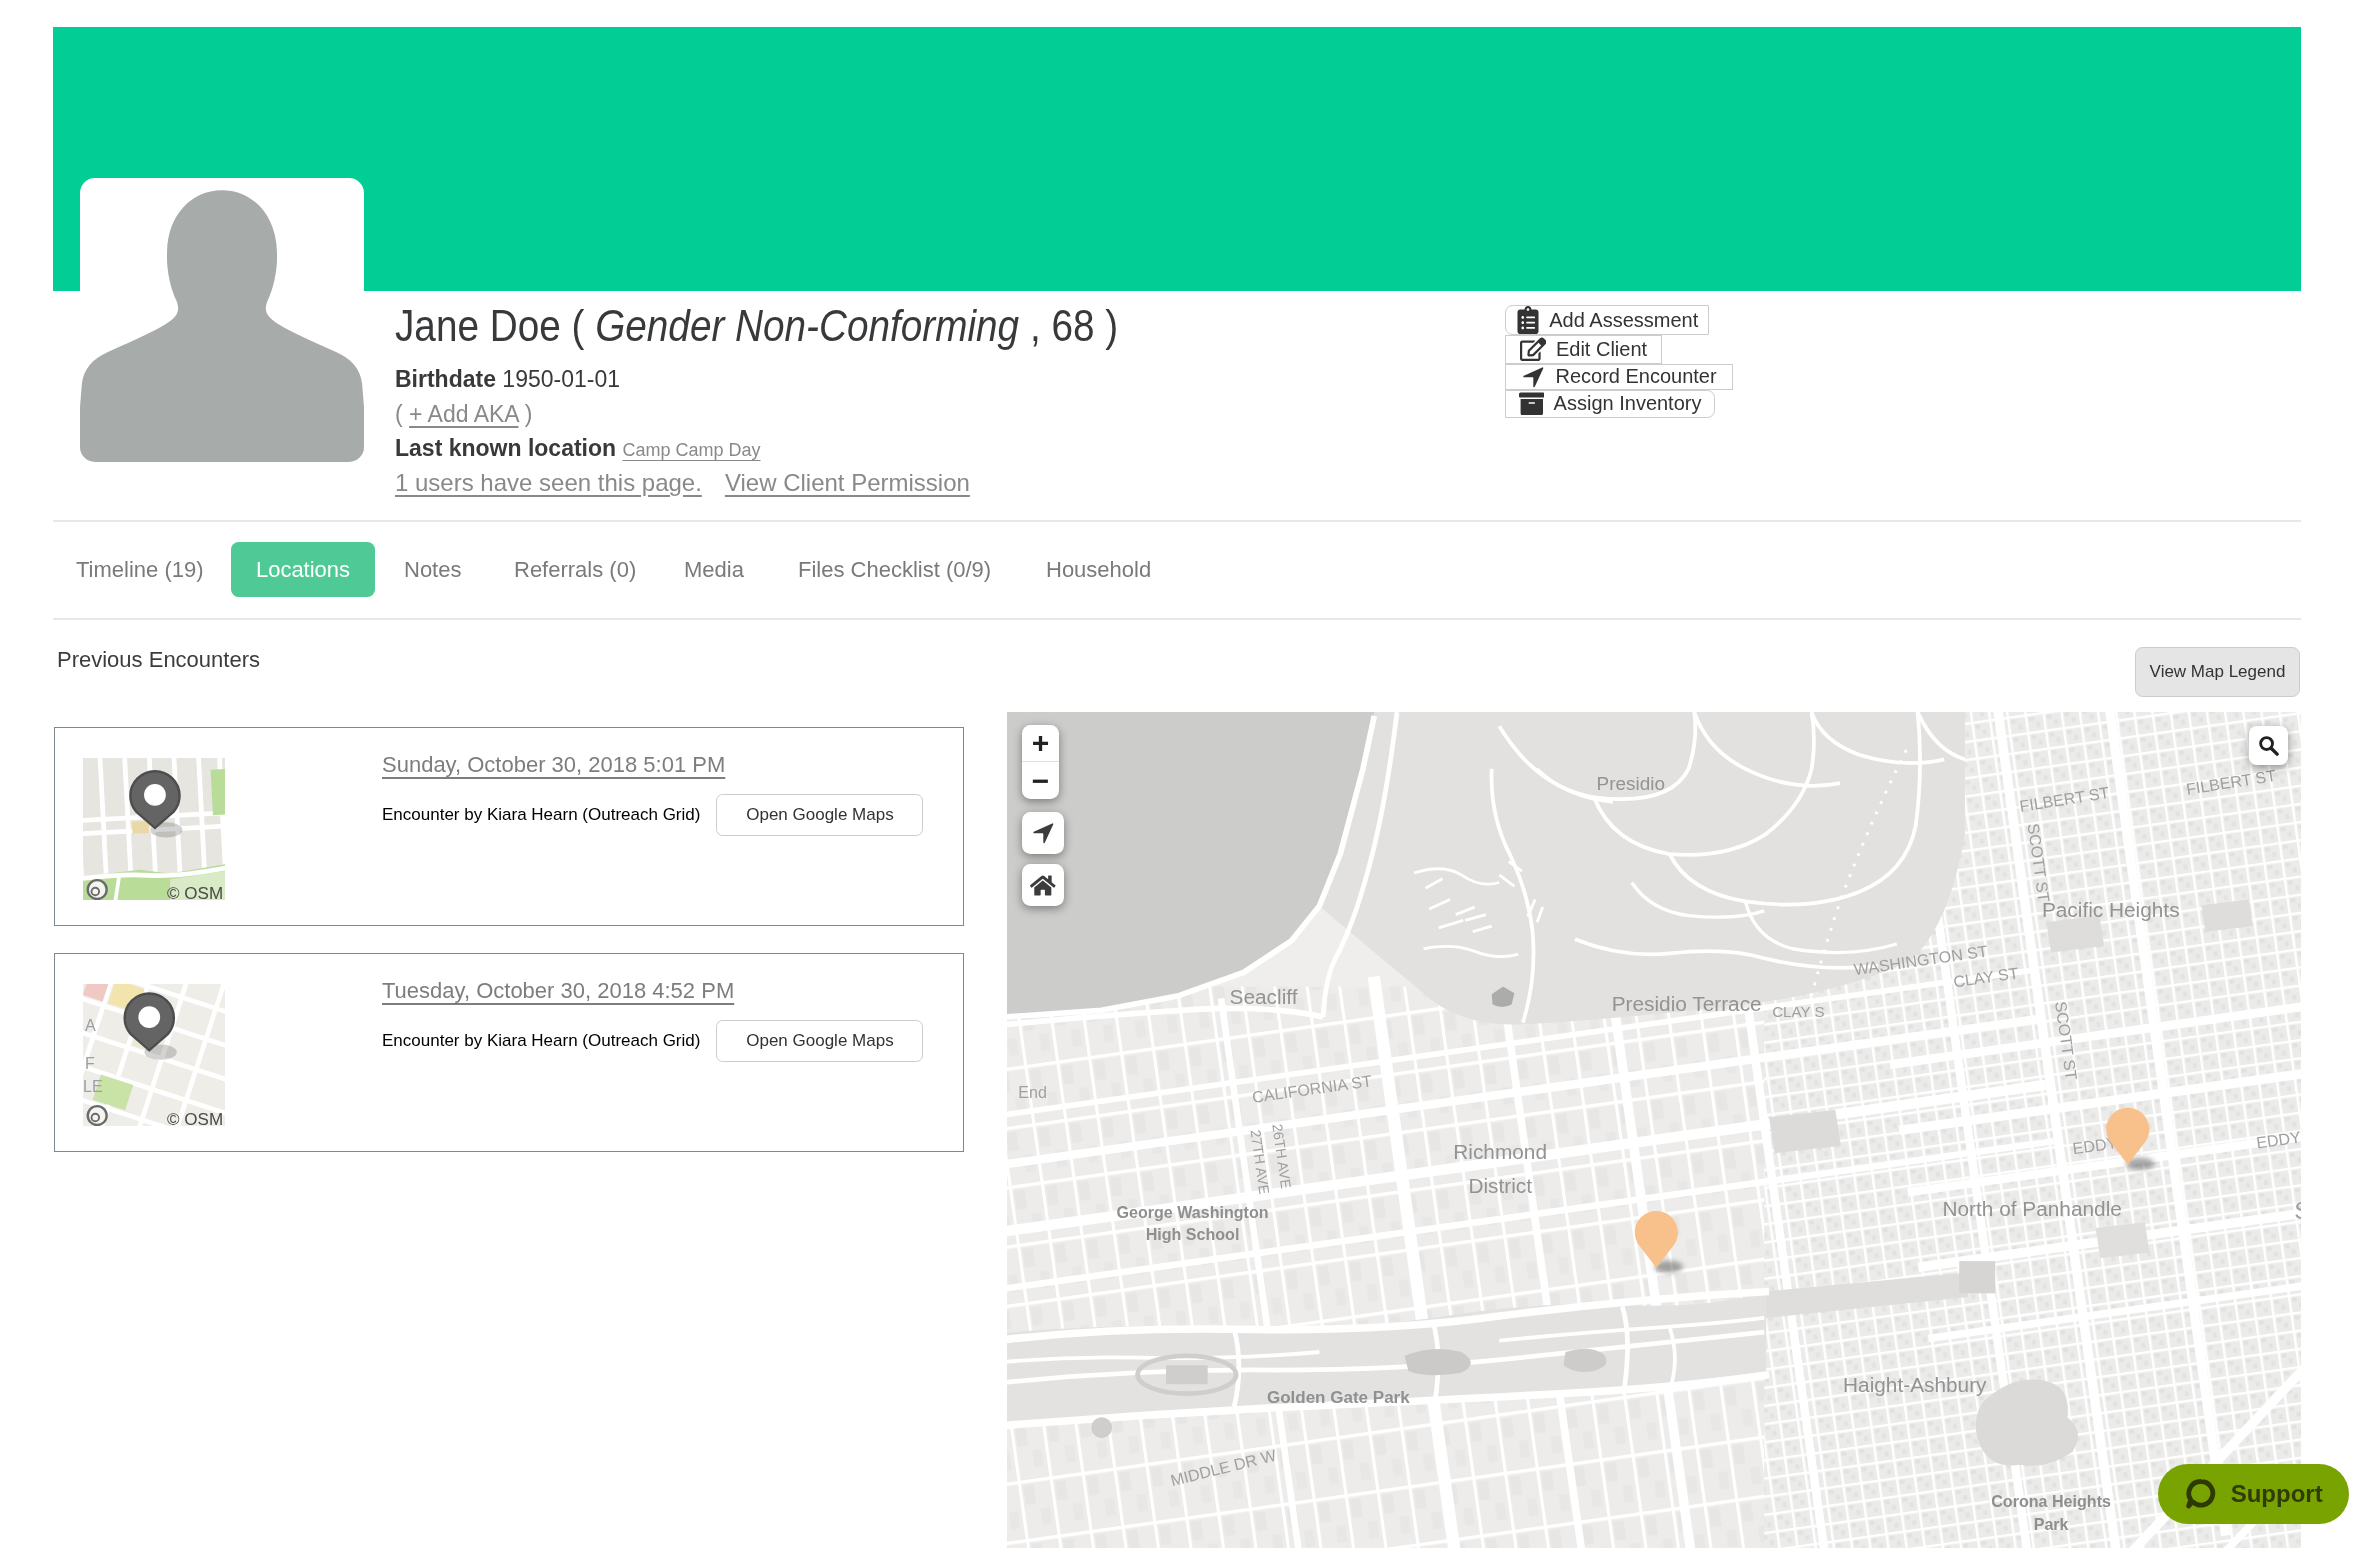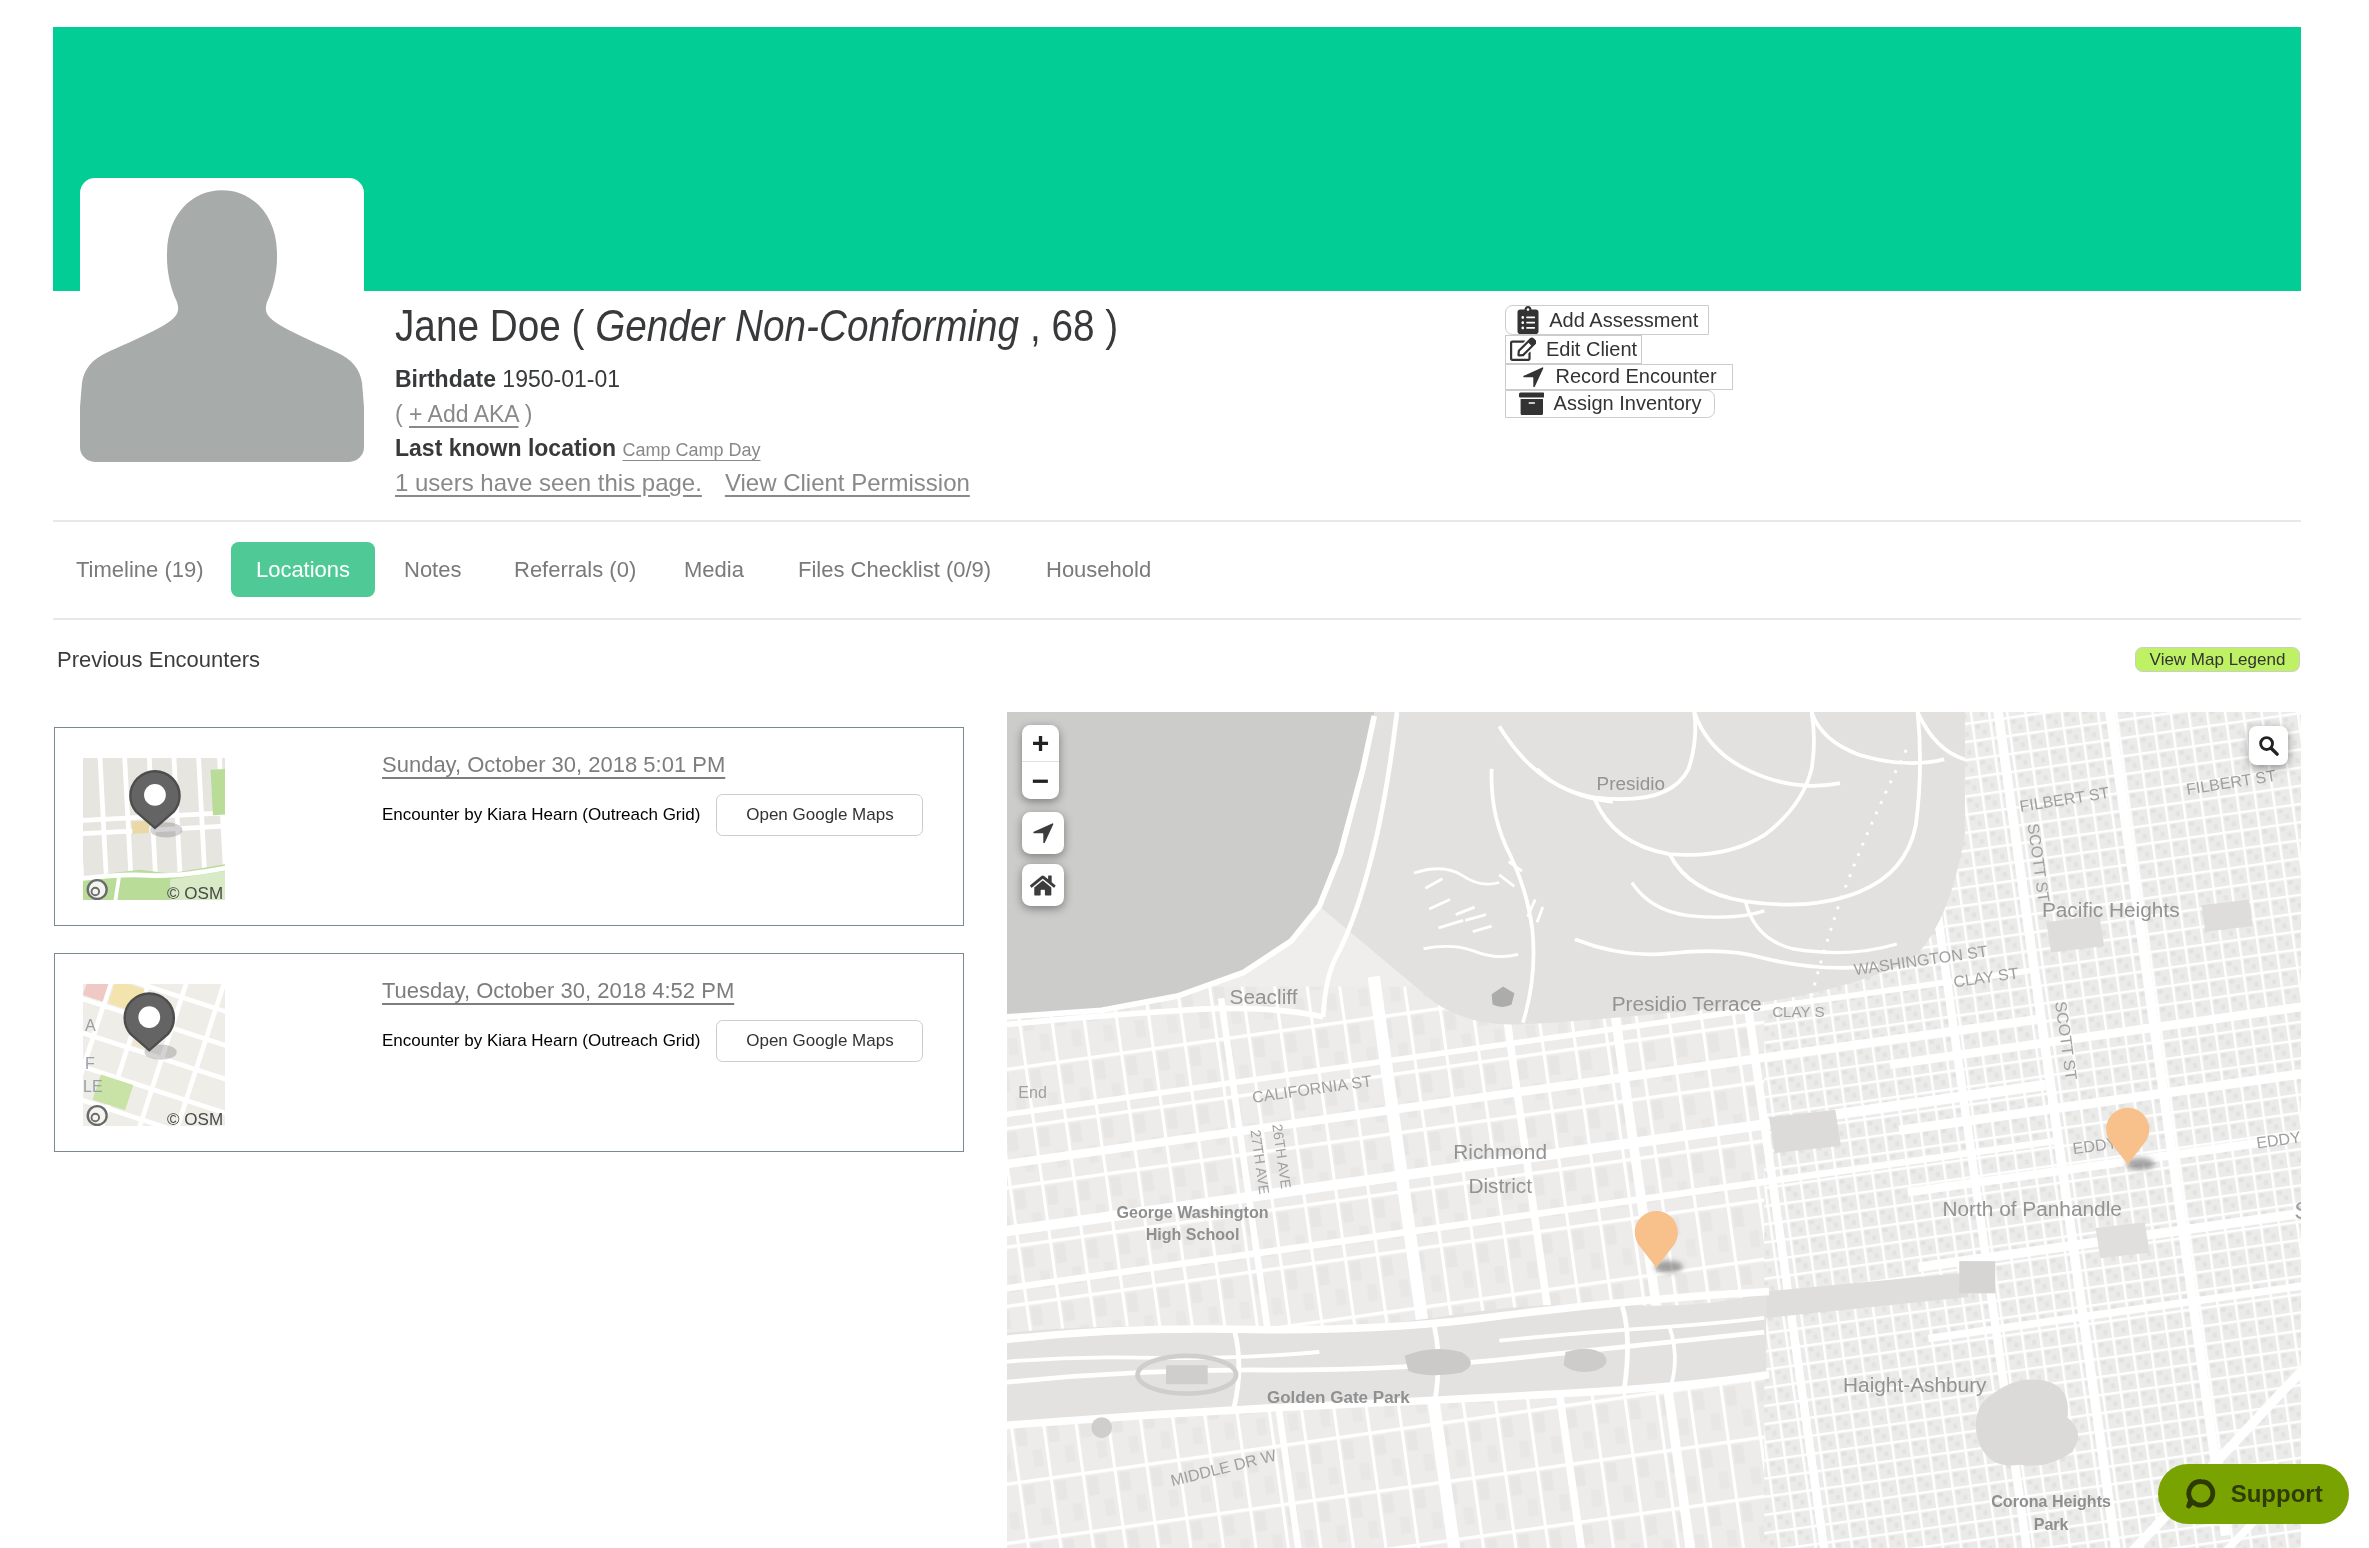--- a/index.html
+++ b/index.html
@@ -13,21 +13,21 @@
 a.glink { color:#898989; text-decoration:underline; text-underline-offset:3.8px; }
 .btngroup { left:1505px; top:305px; height:51px; display:flex; font-size:20px; color:#333;flex-direction:column; }
 .btngroup .b { border:1.9px solid #ccc; border-left-width:0.9px; border-right-width:0.9px; display:flex; align-items:center; justify-content:center; gap:9.5px; background:#fff; white-space:nowrap; }
 .btngroup .b:first-child { border-left-width:1.9px; border-radius:7.6px 0 0 7.6px; }
 .btngroup .b:last-child { border-right-width:1.9px; border-radius:0 7.6px 7.6px 0; }
 .hr1 { left:53px; top:520px; width:2248px; height:1.9px; background:#e8e8e8; }
 .hr2 { left:53px; top:618px; width:2248px; height:1.9px; background:#e8e8e8; }
 .tab { position:absolute; top:542px; height:55px; font-size:22px; color:#7a7a7a; display:flex; align-items:center; }
 .tabpill { position:absolute; top:542px; left:231px; width:144px; height:55px; background:#4fca96; color:#fff; border-radius:7.6px; font-size:22px; display:flex; align-items:center; justify-content:center; }
 .ph { left:57px; top:647px; font-size:22px; color:#3c3c3c; }
-.legendbtn { left:2135px; top:647px; width:165px; height:25px; border:1.9px solid #ccc; border-radius:7.6px; font-size:17px; color:#333; display:flex; align-items:center; justify-content:center; background:#bef264; }
+.legendbtn { left:2135px; top:647px; width:165px; height:50px; border:1.9px solid #ccc; border-radius:7.6px; font-size:17px; color:#333; display:flex; align-items:center; justify-content:center; background:#e5e5e5; }
 .card { left:54px; width:910px; border:1.9px solid #7b8991; background:#fff; }
 .card1 { top:727px; height:199px; }
 .card2 { top:953px; height:199px; }
 .thumb { position:absolute; left:28px; top:30px; width:142px; height:173px; overflow:hidden; }
 .cinfo { position:absolute; left:327px; top:23px; }
 .datelink { display:block; line-height:28px; font-size:22px; color:#7d7d7d; text-decoration:underline; text-underline-offset:4.7px; }
 .encrow { margin-top:15px; display:flex; align-items:center; }
 .encby { font-size:17px; color:#000000; white-space:nowrap; }
 .gmbtn { border:1.9px solid #ccc; border-radius:6.6px; font-size:17px; color:#333; background:#fff; white-space:nowrap; width:207px; height:42px; display:flex; align-items:center; justify-content:center; margin-left:16px; }
 .map { left:1007px; top:712px; width:1294px; height:837px; overflow:hidden; background:#efeeed; }
@@ -52,21 +52,21 @@
 </div>
 <div class="abs title">Jane Doe ( <span class="it">Gender Non-Conforming</span> , 68 )</div>
 <div class="abs meta" style="top:362px;"><b>Birthdate</b> 1950-01-01</div>
 <div class="abs meta" style="top:397px; color:#898989;">( <a class="glink">+ Add AKA</a> )</div>
 <div class="abs meta" style="top:431px;"><b>Last known location</b> <a class="glink" style="font-size:18px;">Camp Camp Day</a></div>
 <div class="abs meta" style="top:466px; font-size:24px;"><a class="glink">1 users have seen this page.</a><span style="display:inline-block;width:23px;"></span><a class="glink">View Client Permission</a></div>
 <div class="abs btngroup">
 <div class="b" style="width:204px;"><svg class="ic" width="24" height="28" viewBox="0 0 384 512">
         <path fill="#333" d="M336 64h-80c0-35.3-28.7-64-64-64s-64 28.7-64 64H48C21.5 64 0 85.5 0 112v352c0 26.5 21.5 48 48 48h288c26.5 0 48-21.5 48-48V112c0-26.5-21.5-48-48-48zM96 424c-13.3 0-24-10.7-24-24s10.7-24 24-24 24 10.7 24 24-10.7 24-24 24zm0-96c-13.3 0-24-10.7-24-24s10.7-24 24-24 24 10.7 24 24-10.7 24-24 24zm0-96c-13.3 0-24-10.7-24-24s10.7-24 24-24 24 10.7 24 24-10.7 24-24 24zm96-192c13.3 0 24 10.7 24 24s-10.7 24-24 24-24-10.7-24-24 10.7-24 24-24zm128 368c0 4.4-3.6 8-8 8H168c-4.4 0-8-3.6-8-8v-16c0-4.4 3.6-8 8-8h144c4.4 0 8 3.6 8 8v16zm0-96c0 4.4-3.6 8-8 8H168c-4.4 0-8-3.6-8-8v-16c0-4.4 3.6-8 8-8h144c4.4 0 8 3.6 8 8v16zm0-96c0 4.4-3.6 8-8 8H168c-4.4 0-8-3.6-8-8v-16c0-4.4 3.6-8 8-8h144c4.4 0 8 3.6 8 8v16z"></path>
       </svg>Add Assessment</div>
-<div class="b" style="width:137px;"><svg class="ic" width="26.5" height="26.5" viewBox="0 0 576 512">
+<div class="b" style="width:157px;"><svg class="ic" width="26.5" height="26.5" viewBox="0 0 576 512">
         <path fill="#333" d="M402.3 344.9l32-32c5-5 13.7-1.5 13.7 5.7V464c0 26.5-21.5 48-48 48H48c-26.5 0-48-21.5-48-48V112c0-26.5 21.5-48 48-48h273.5c7.1 0 10.7 8.6 5.7 13.7l-32 32c-1.5 1.5-3.5 2.3-5.7 2.3H48v352h352V350.5c0-2.1.8-4.1 2.3-5.6zm156.6-201.8L296.3 405.7l-90.4 10c-26.2 2.9-48.5-19.2-45.6-45.6l10-90.4L432.9 17.1c22.9-22.9 59.9-22.9 82.7 0l43.2 43.2c22.9 22.9 22.9 60 .1 82.8zM460.1 174L402 115.9 216.2 301.8l-7.3 65.3 65.3-7.3L460.1 174z"></path>
       </svg>Edit Client</div>
 <div class="b" style="width:228px;"><svg class="ic" width="24.6" height="24.6" viewBox="0 0 512 512">
         <path fill="#333" d="M272 464a16 16 0 0 1-16-16.42V264.13a8 8 0 0 0-8-8H64.41a16.31 16.31 0 0 1-15.49-10.65 16 16 0 0 1 8.41-19.87l384-176.15a16 16 0 0 1 21.22 21.19l-176 384A16 16 0 0 1 272 464z"></path>
       </svg>Record Encounter</div>
 <div class="b" style="width:210px;"><svg class="ic" width="25.6" height="25.6" viewBox="0 0 512 512">
         <path fill="#333" d="M32 448c0 17.7 14.3 32 32 32h384c17.7 0 32-14.3 32-32V160H32v288zm160-212c0-6.6 5.4-12 12-12h104c6.6 0 12 5.4 12 12v8c0 6.6-5.4 12-12 12H204c-6.6 0-12-5.4-12-12v-8zM480 32H32C14.3 32 0 46.3 0 64v48c0 8.8 7.2 16 16 16h480c8.8 0 16-7.2 16-16V64c0-17.7-14.3-32-32-32z"></path>
       </svg>Assign Inventory</div>
 </div>
 <div class="abs hr1"></div>

